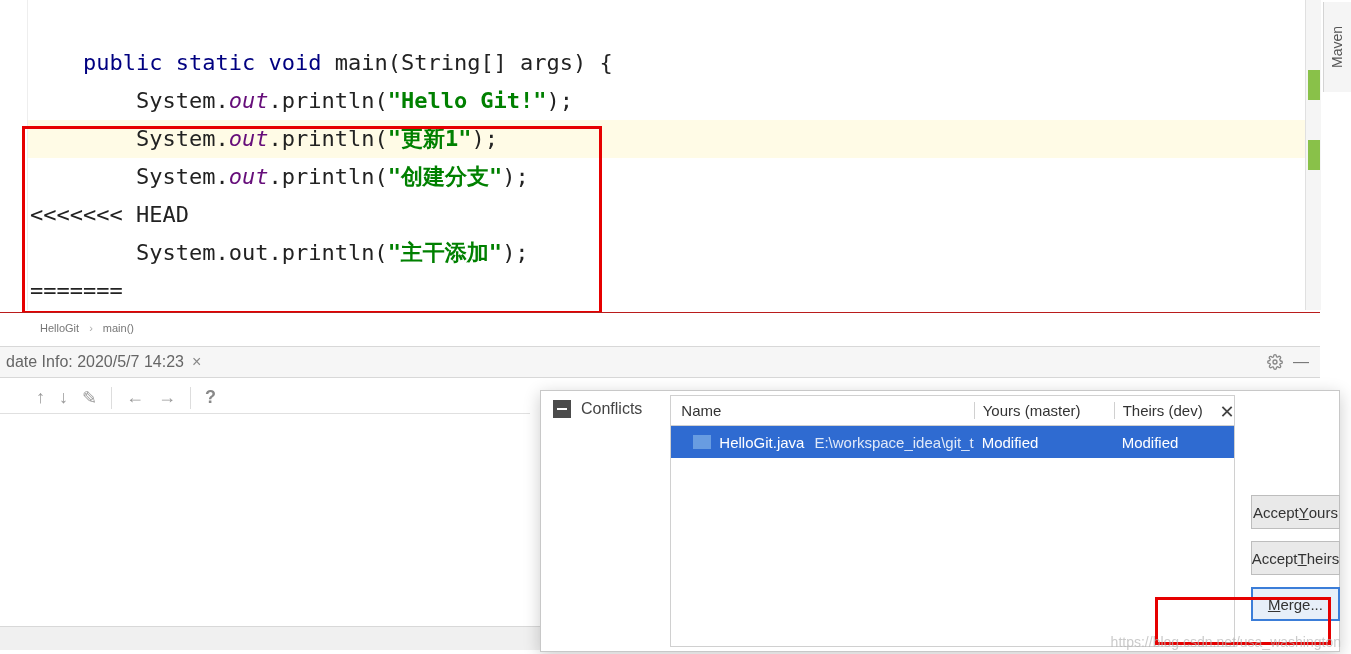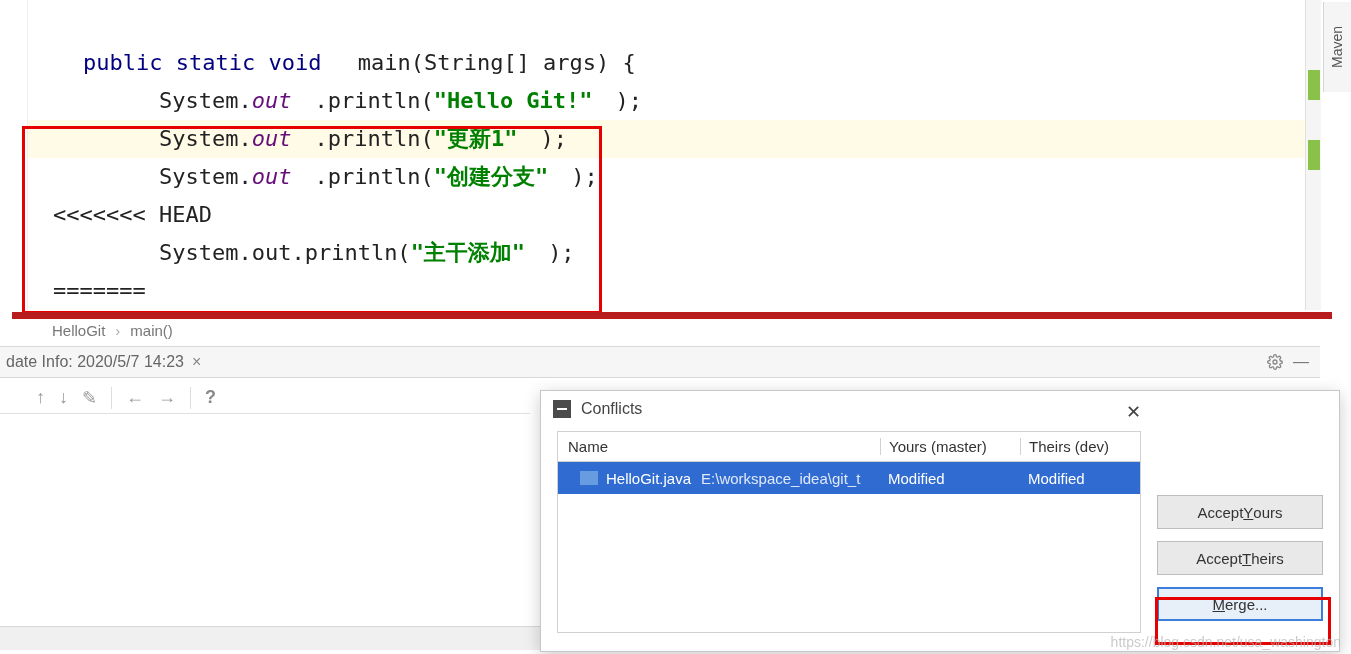--- a/index.html
+++ b/index.html
@@ -35,21 +35,21 @@
     position: absolute;
     left: 30px; top: 6px;
     font-family: "Consolas", "DejaVu Sans Mono", monospace;
     font-size: 22px;
     line-height: 38px;
     white-space: pre;
   }
   .kw-public, .kw-static, .kw-void { color: #000080; font-weight: normal; }
   .out-italic { color: #660e7a; font-style: italic; }
   .string { color: #008000; font-weight: bold; }
-  .plain { color: #222; margin-left: 23px; }
+  .plain { color: #222; }
   .line-hi {
     position: absolute;
     left: 28px;
     height: 38px;
     width: 1280px;
     background: #fffbe6;
   }
 
   .red-box {
     position: absolute;
@@ -81,28 +81,28 @@
     width: 16px;
     height: 310px;
     background: #f5f5f5;
     border-left: 1px solid #e0e0e0;
   }
   .marker { position: absolute; left: 2px; width: 12px; height: 30px; }
   .marker.green { background: #89c149; }
 
   .breadcrumb {
     position: absolute;
-    left: 12px; top: 312px;
+    left: 0; top: 312px;
     width: 1320px; height: 30px;
     background: #fff;
-    border-top: 7px solid #b91c1c;
+    border-top: 1px solid #b91c1c;
     display: flex;
     align-items: center;
     padding-left: 40px;
-    font-size: 15px;
+    font-size: 11px;
     color: #777;
   }
   .breadcrumb .sep { margin: 0 10px; color: #aaa; }
 
   .info-row {
     position: absolute;
     left: 0; top: 346px;
     width: 1320px; height: 32px;
     background: #f6f6f6;
     border-top: 1px solid #d8d8d8;
@@ -155,21 +155,20 @@
     left: 540px; top: 390px;
     width: 800px; height: 262px;
     background: #fff;
     border: 1px solid #c8c8c8;
     box-shadow: 0 4px 16px rgba(0,0,0,0.2);
     display: flex;
   }
   .dlg-left {
     flex: 1;
     display: flex;
-    flex-direction: column;
   }
   .dlg-titlebar {
     height: 36px;
     display: flex;
     align-items: center;
     padding: 0 12px;
     font-size: 16px;
     color: #444;
     background: #fff;
   }

